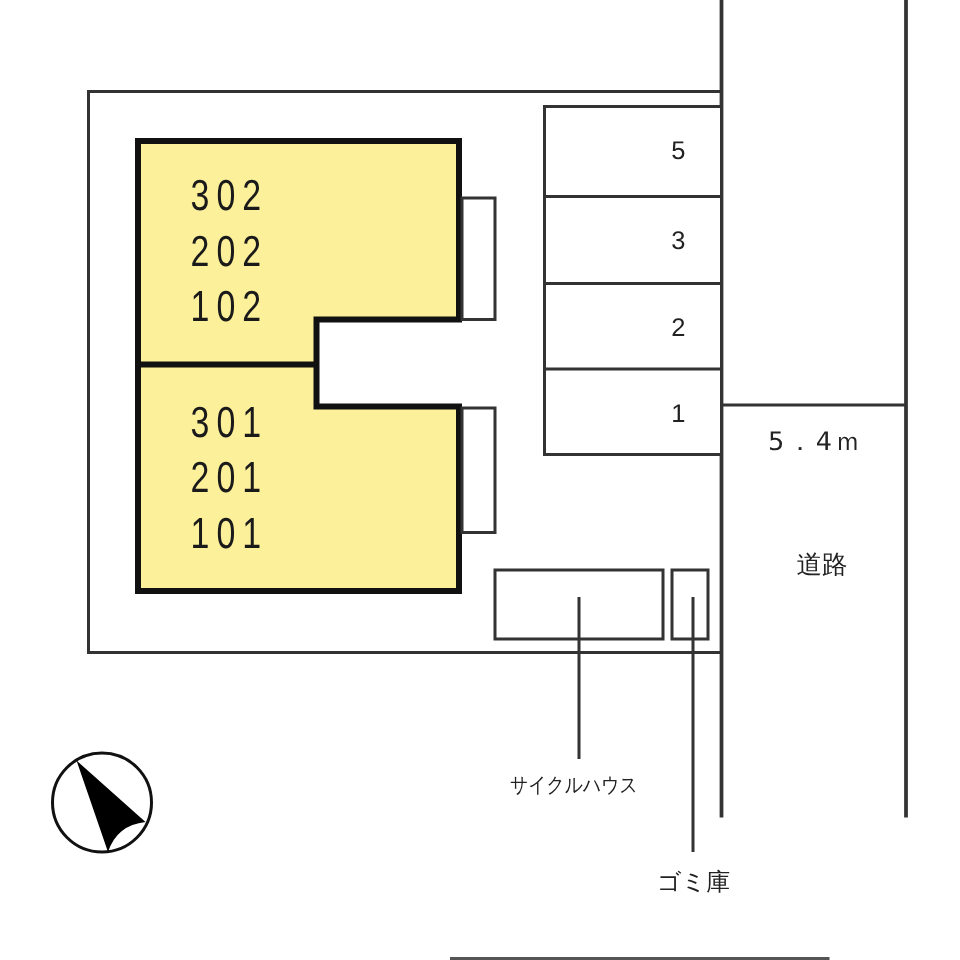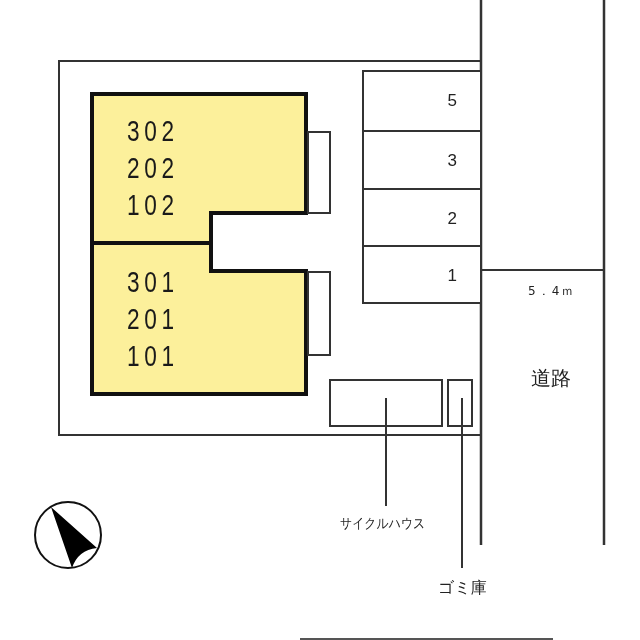--- a/index.html
+++ b/index.html
@@ -59,17 +59,17 @@
 <div class="unit-num" style="top:301px;">201</div>
 <div class="unit-num" style="top:338px;">101</div>
 
 <div class="abs" style="left:363px;top:71px;width:118px;height:232px;">
   <span class="park-num" style="top:20px;">5</span>
   <span class="park-num" style="top:80px;">3</span>
   <span class="park-num" style="top:138px;">2</span>
   <span class="park-num" style="top:195px;">1</span>
 </div>
 
-<div class="label" style="left:528px;top:283px;font-size:12px;letter-spacing:2px;">5．4ｍ</div>
-<div class="label" style="left:531px;top:365px;font-size:20px;">道路</div>
+<div class="label" style="left:512px;top:283px;font-size:17px;letter-spacing:2px;">5．4ｍ</div>
+<div class="label" style="left:531px;top:365px;font-size:17px;">道路</div>
 
 <div class="label" style="left:340px;top:515px;font-size:14px;transform:scaleX(0.85);transform-origin:left top;">サイクルハウス</div>
 <div class="label" style="left:438px;top:578px;font-size:16px;font-family:Liberation Mono, monospace;">ゴミ庫</div>
 
 </body></html>

